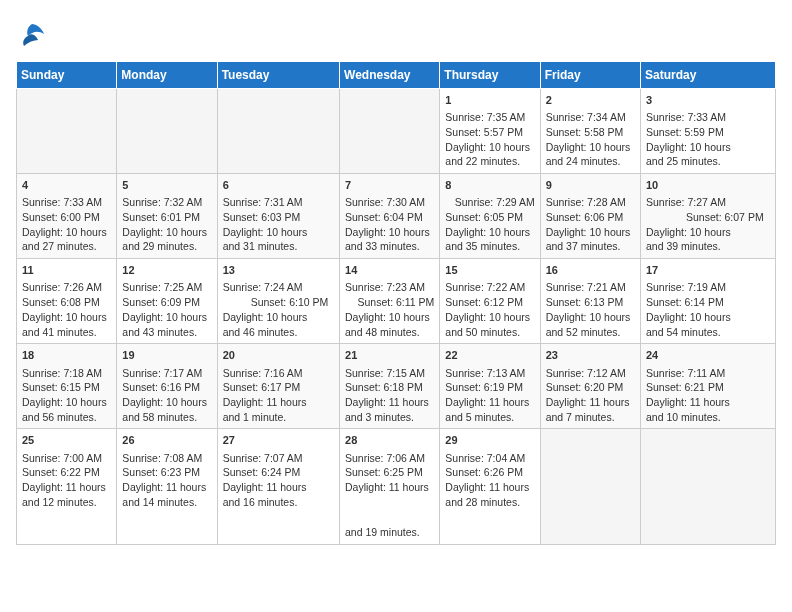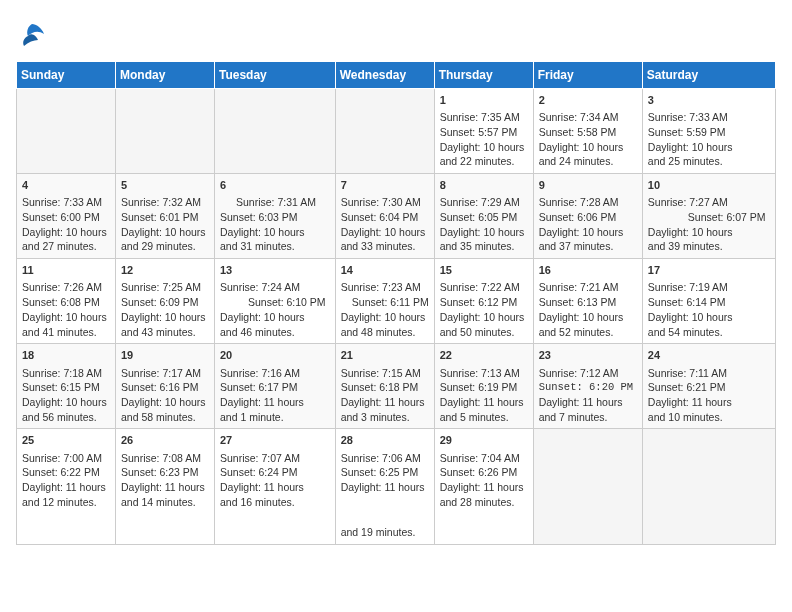--- a/index.html
+++ b/index.html
@@ -164,35 +164,35 @@
         </td>
         <td>
           <span class="day-number">5</span>
           <span style="display: block;">Sunrise: 7:32 AM</span>
           <span style="display: block;">Sunset: 6:01 PM</span>
           <span style="display: block;">Daylight: 10 hours</span>
           <span style="display: block;">and 29 minutes.</span>
         </td>
         <td>
           <span class="day-number">6</span>
-          <span style="display: block; margin-left: 16px;">Sunrise: 7:31 AM</span>
+          <span style="display: block;">Sunrise: 7:31 AM</span>
           <span style="display: block;">Sunset: 6:03 PM</span>
           <span style="display: block;">Daylight: 10 hours</span>
           <span style="display: block;">and 31 minutes.</span>
         </td>
         <td>
           <span class="day-number">7</span>
           <span style="display: block;">Sunrise: 7:30 AM</span>
           <span style="display: block;">Sunset: 6:04 PM</span>
           <span style="display: block;">Daylight: 10 hours</span>
           <span style="display: block;">and 33 minutes.</span>
         </td>
         <td>
           <span class="day-number">8</span>
-          <span style="display: block;">Sunrise: 7:29 AM</span>
+          <span style="display: block; text-align: right;">Sunrise: 7:29 AM</span>
           <span style="display: block;">Sunset: 6:05 PM</span>
           <span style="display: block;">Daylight: 10 hours</span>
           <span style="display: block;">and 35 minutes.</span>
         </td>
         <td>
           <span class="day-number">9</span>
           <span style="display: block;">Sunrise: 7:28 AM</span>
           <span style="display: block;">Sunset: 6:06 PM</span>
           <span style="display: block;">Daylight: 10 hours</span>
           <span style="display: block;">and 37 minutes.</span>
@@ -288,21 +288,21 @@
         <td>
           <span class="day-number">22</span>
           <span style="display: block;">Sunrise: 7:13 AM</span>
           <span style="display: block;">Sunset: 6:19 PM</span>
           <span style="display: block;">Daylight: 11 hours</span>
           <span style="display: block;">and 5 minutes.</span>
         </td>
         <td>
           <span class="day-number">23</span>
           <span style="display: block;">Sunrise: 7:12 AM</span>
-          <span style="display: block; font-family: Liberation Mono, monospace;">Sunset: 6:20 PM</span>
+          <span style="display: block;">Sunset: 6:20 PM</span>
           <span style="display: block;">Daylight: 11 hours</span>
           <span style="display: block;">and 7 minutes.</span>
         </td>
         <td>
           <span class="day-number">24</span>
           <span style="display: block;">Sunrise: 7:11 AM</span>
           <span style="display: block;">Sunset: 6:21 PM</span>
           <span style="display: block;">Daylight: 11 hours</span>
           <span style="display: block;">and 10 minutes.</span>
         </td>

